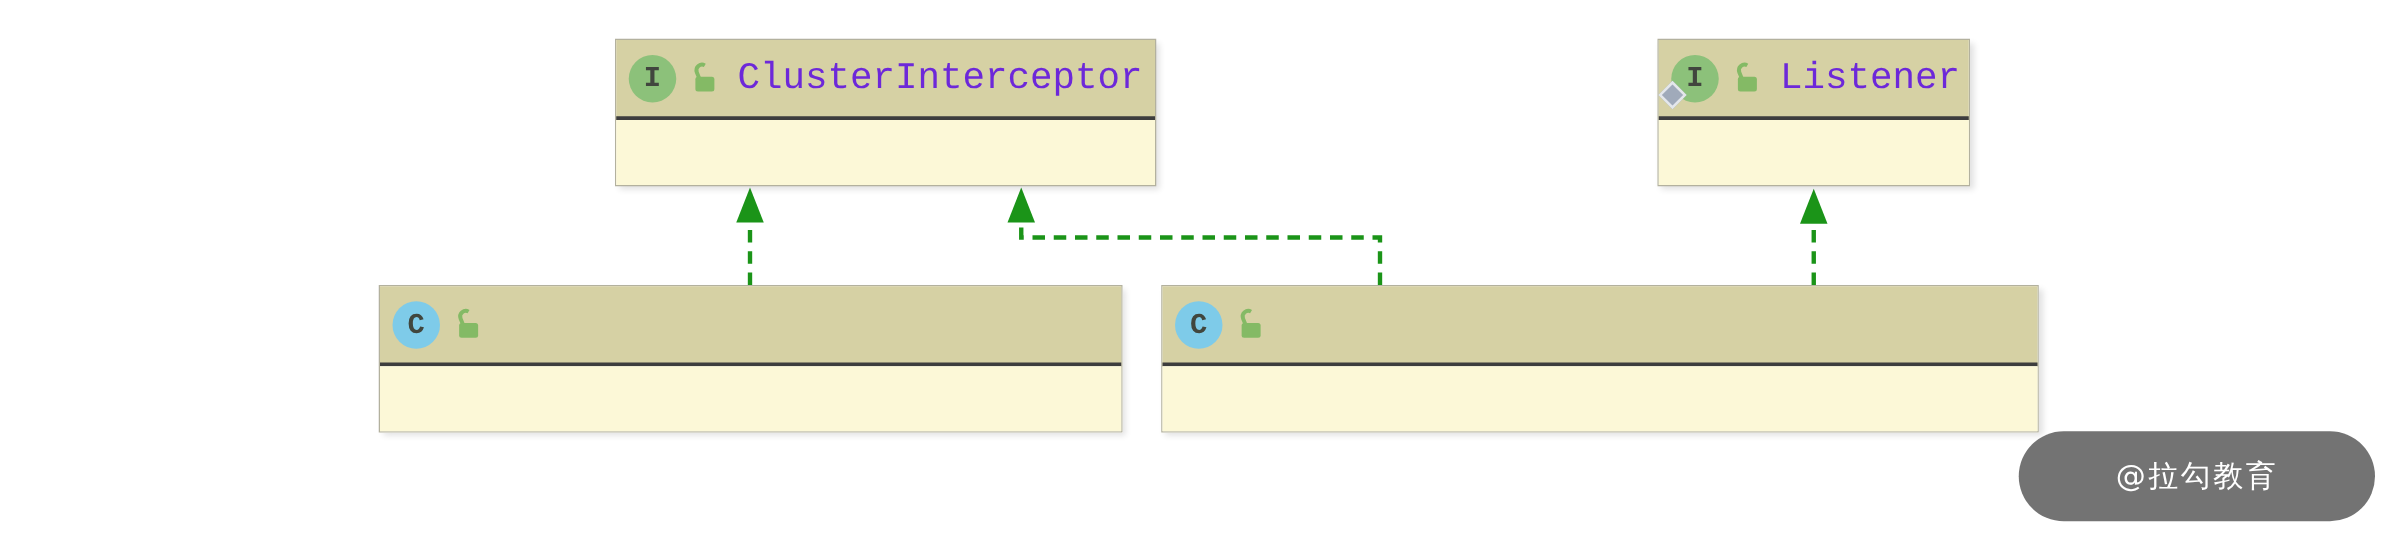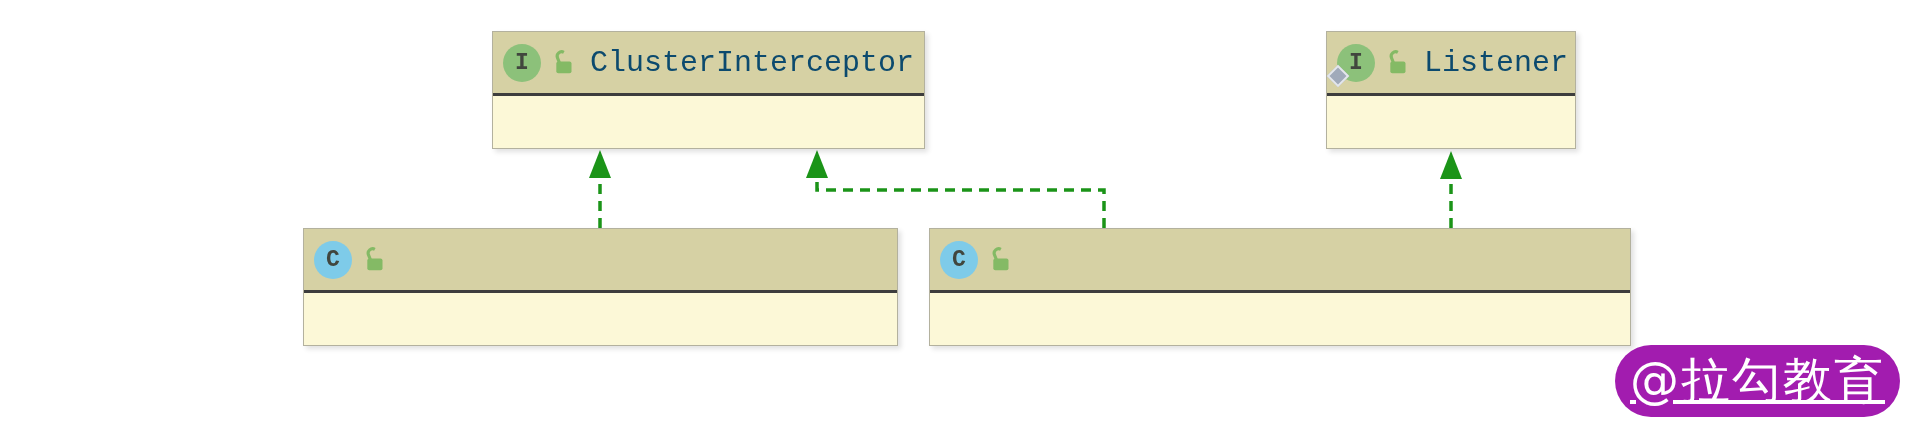--- a/index.html
+++ b/index.html
@@ -26,21 +26,21 @@
     display:flex;align-items:center;
     padding:0 10px;
     box-sizing:content-box;
   }
   .node-body{
     flex:1;
     background:#fcf8d7;
   }
   .node-title{
     font-size:30px;
-    color:#0c4a6e;
+    color:#6d28d9;
     white-space:nowrap;
     margin-left:14px;
     letter-spacing:0;
   }
   
   .kind-icon{
     position:relative;
     width:38px;height:38px;border-radius:50%;
     display:flex;align-items:center;justify-content:center;
     font-family:"Liberation Mono","DejaVu Sans Mono",monospace;
@@ -61,24 +61,24 @@
   .n-clusterinterceptor{left:492px;top:31px;width:433px;height:118px;}
   .n-listener{left:1326px;top:31px;width:250px;height:118px;}
   .n-zoneaware{left:303px;top:228px;width:595px;height:118px;}
   .n-consumercontext{left:929px;top:228px;width:702px;height:118px;}
   
   .edges{position:absolute;left:0;top:0;width:1909px;height:442px;pointer-events:none;}
   
   .watermark{
     position:absolute;left:1615px;top:345px;
     width:285px;height:72px;border-radius:36px;
-    background:#a21caf;
+    background:#737373;
     display:flex;align-items:center;justify-content:center;
     font-family:"DejaVu Sans",sans-serif;
-    font-size:49px;color:#ffffff;letter-spacing:2px;text-decoration:underline;
+    font-size:24px;color:#ffffff;letter-spacing:2px;
   }
 </style>
 </head>
 <body>
 
 <div class="canvas">
 
   <svg class="edges" width="1909" height="442" viewBox="0 0 1909 442">
     <g stroke="#1b9418" fill="#1b9418">
       <path d="M600 228 L600 178" fill="none" stroke-width="3.5" stroke-dasharray="10 7"></path>

